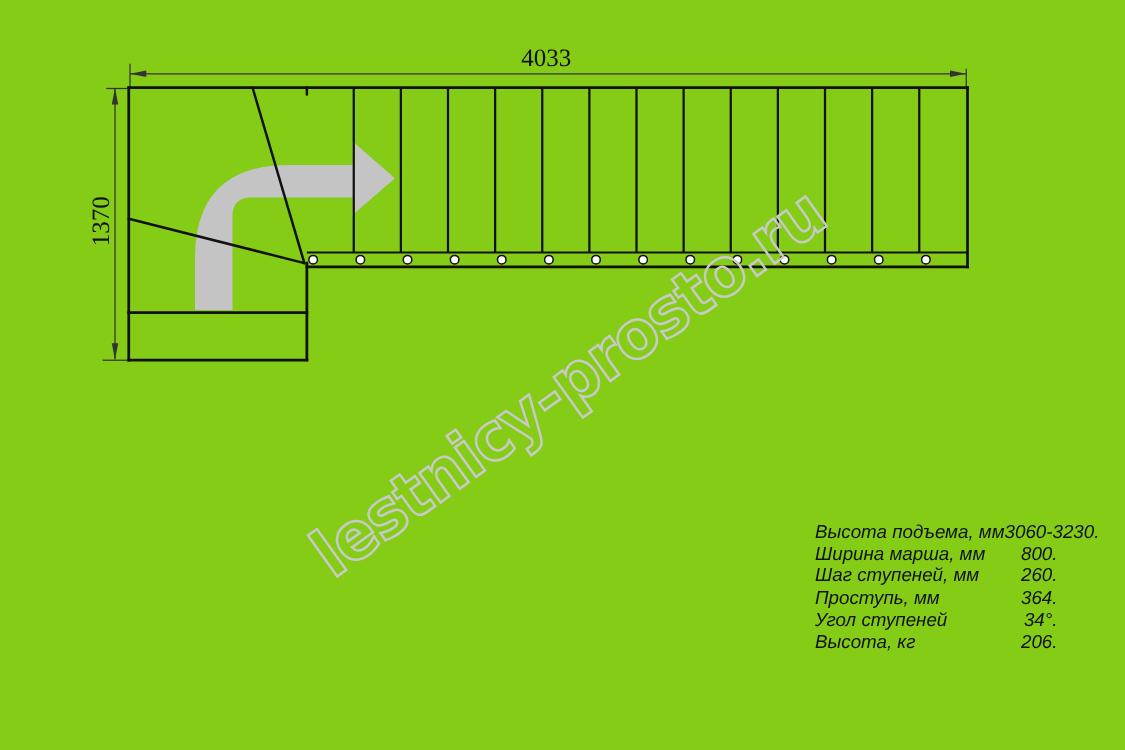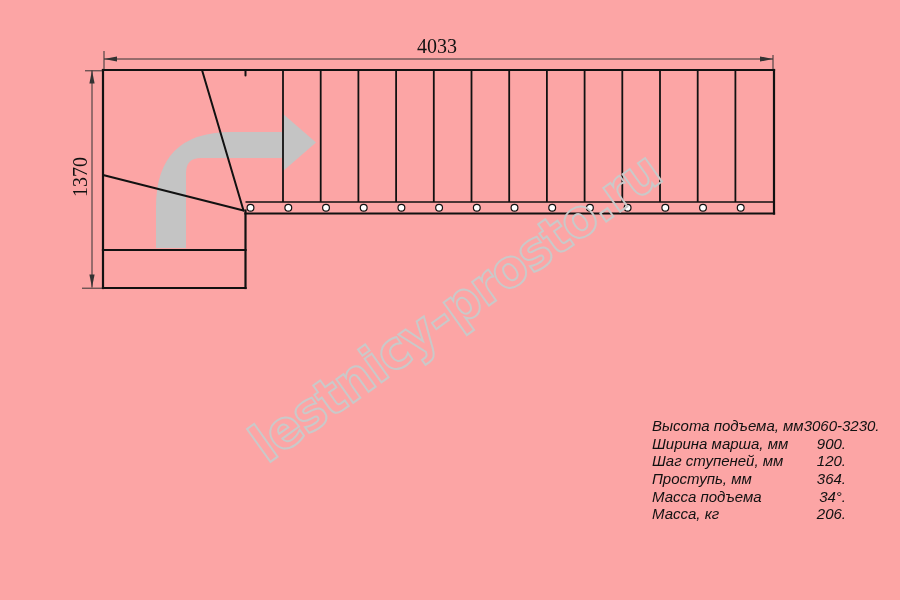--- a/index.html
+++ b/index.html
@@ -1,20 +1,20 @@
 <!DOCTYPE html>
 <html><head>
 <meta charset="utf-8">
 <style>
   html, body { margin: 0; padding: 0; background: #ffffff; }
   .canvas {
     position: relative;
     width: 900px;
     height: 600px;
-    background: #fca5a5;
+    background: #84cc16;
     overflow: hidden;
     font-family: "Liberation Sans", sans-serif;
   }
   svg.plan { position: absolute; left: 0; top: 0; }
 
   .dim-text {
     font-family: "Liberation Serif", "DejaVu Serif", serif;
     font-size: 20px;
     fill: #111111;
   }
@@ -137,32 +137,32 @@
 
   <div class="watermark">lestnicy-prosto.ru</div>
 
   <div class="specs">
     <div class="spec-row">
       <span class="spec-label">Высота подъема, мм</span>
       <span class="spec-value">3060-3230.</span>
     </div>
     <div class="spec-row">
       <span class="spec-label">Ширина марша, мм</span>
-      <span class="spec-value">900.</span>
+      <span class="spec-value">800.</span>
     </div>
     <div class="spec-row">
       <span class="spec-label">Шаг ступеней, мм</span>
-      <span class="spec-value">120.</span>
+      <span class="spec-value">260.</span>
     </div>
     <div class="spec-row">
       <span class="spec-label">Проступь, мм</span>
       <span class="spec-value">364.</span>
     </div>
     <div class="spec-row">
-      <span class="spec-label">Масса подъема</span>
+      <span class="spec-label">Угол ступеней</span>
       <span class="spec-value">34°.</span>
     </div>
     <div class="spec-row">
-      <span class="spec-label">Масса, кг</span>
+      <span class="spec-label">Высота, кг</span>
       <span class="spec-value">206.</span>
     </div>
   </div>
 </div>
 
 </body></html>

